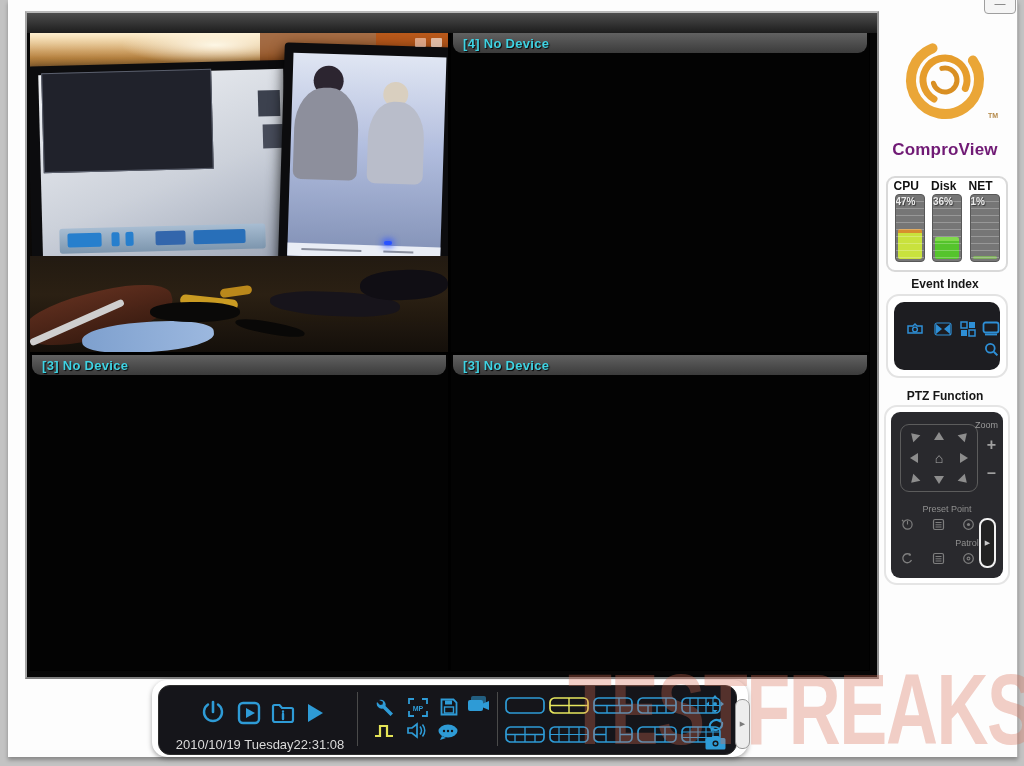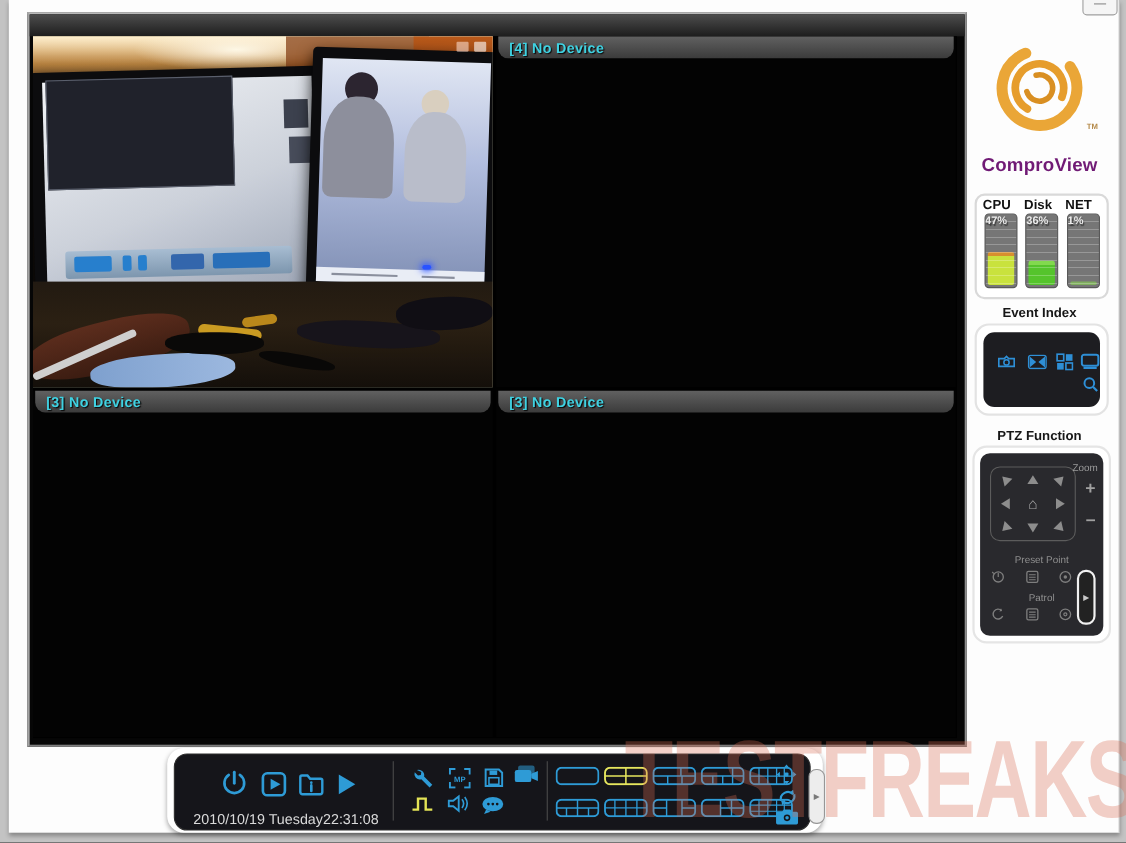--- a/index.html
+++ b/index.html
@@ -313,21 +313,21 @@
             <path d="M3.5 4.5h6M3.5 6.8h6M3.5 9h6" stroke="currentColor" stroke-width="1"></path>
           </svg>
       </span>
       <span>
         <svg width="13" height="13" viewBox="0 0 13 13">
             <circle cx="6.5" cy="6.5" r="4.8" fill="none" stroke="currentColor" stroke-width="1.2"></circle>
             <circle cx="6.5" cy="6.5" r="1.6" fill="currentColor"></circle>
           </svg>
       </span>
     </div>
-    <div class="ptz-lbl" style="top:126px;">Patrol</div>
+    <div class="ptz-lbl" style="top:126px;padding-left:20px;">Patrol</div>
     <div class="ptz-row" style="top:140px;">
       <span>
         <svg width="13" height="13" viewBox="0 0 13 13">
             <path d="M10.5 8a4.5 4.5 0 1 1-1-5" fill="none" stroke="currentColor" stroke-width="1.3"></path>
             <path d="M9 1l1 2.4-2.5.4z" fill="currentColor"></path>
           </svg>
       </span>
       <span>
         <svg width="13" height="13" viewBox="0 0 13 13">
             <rect x="1.5" y="1.5" width="10" height="10" rx="1.5" fill="none" stroke="currentColor" stroke-width="1.2"></rect>

